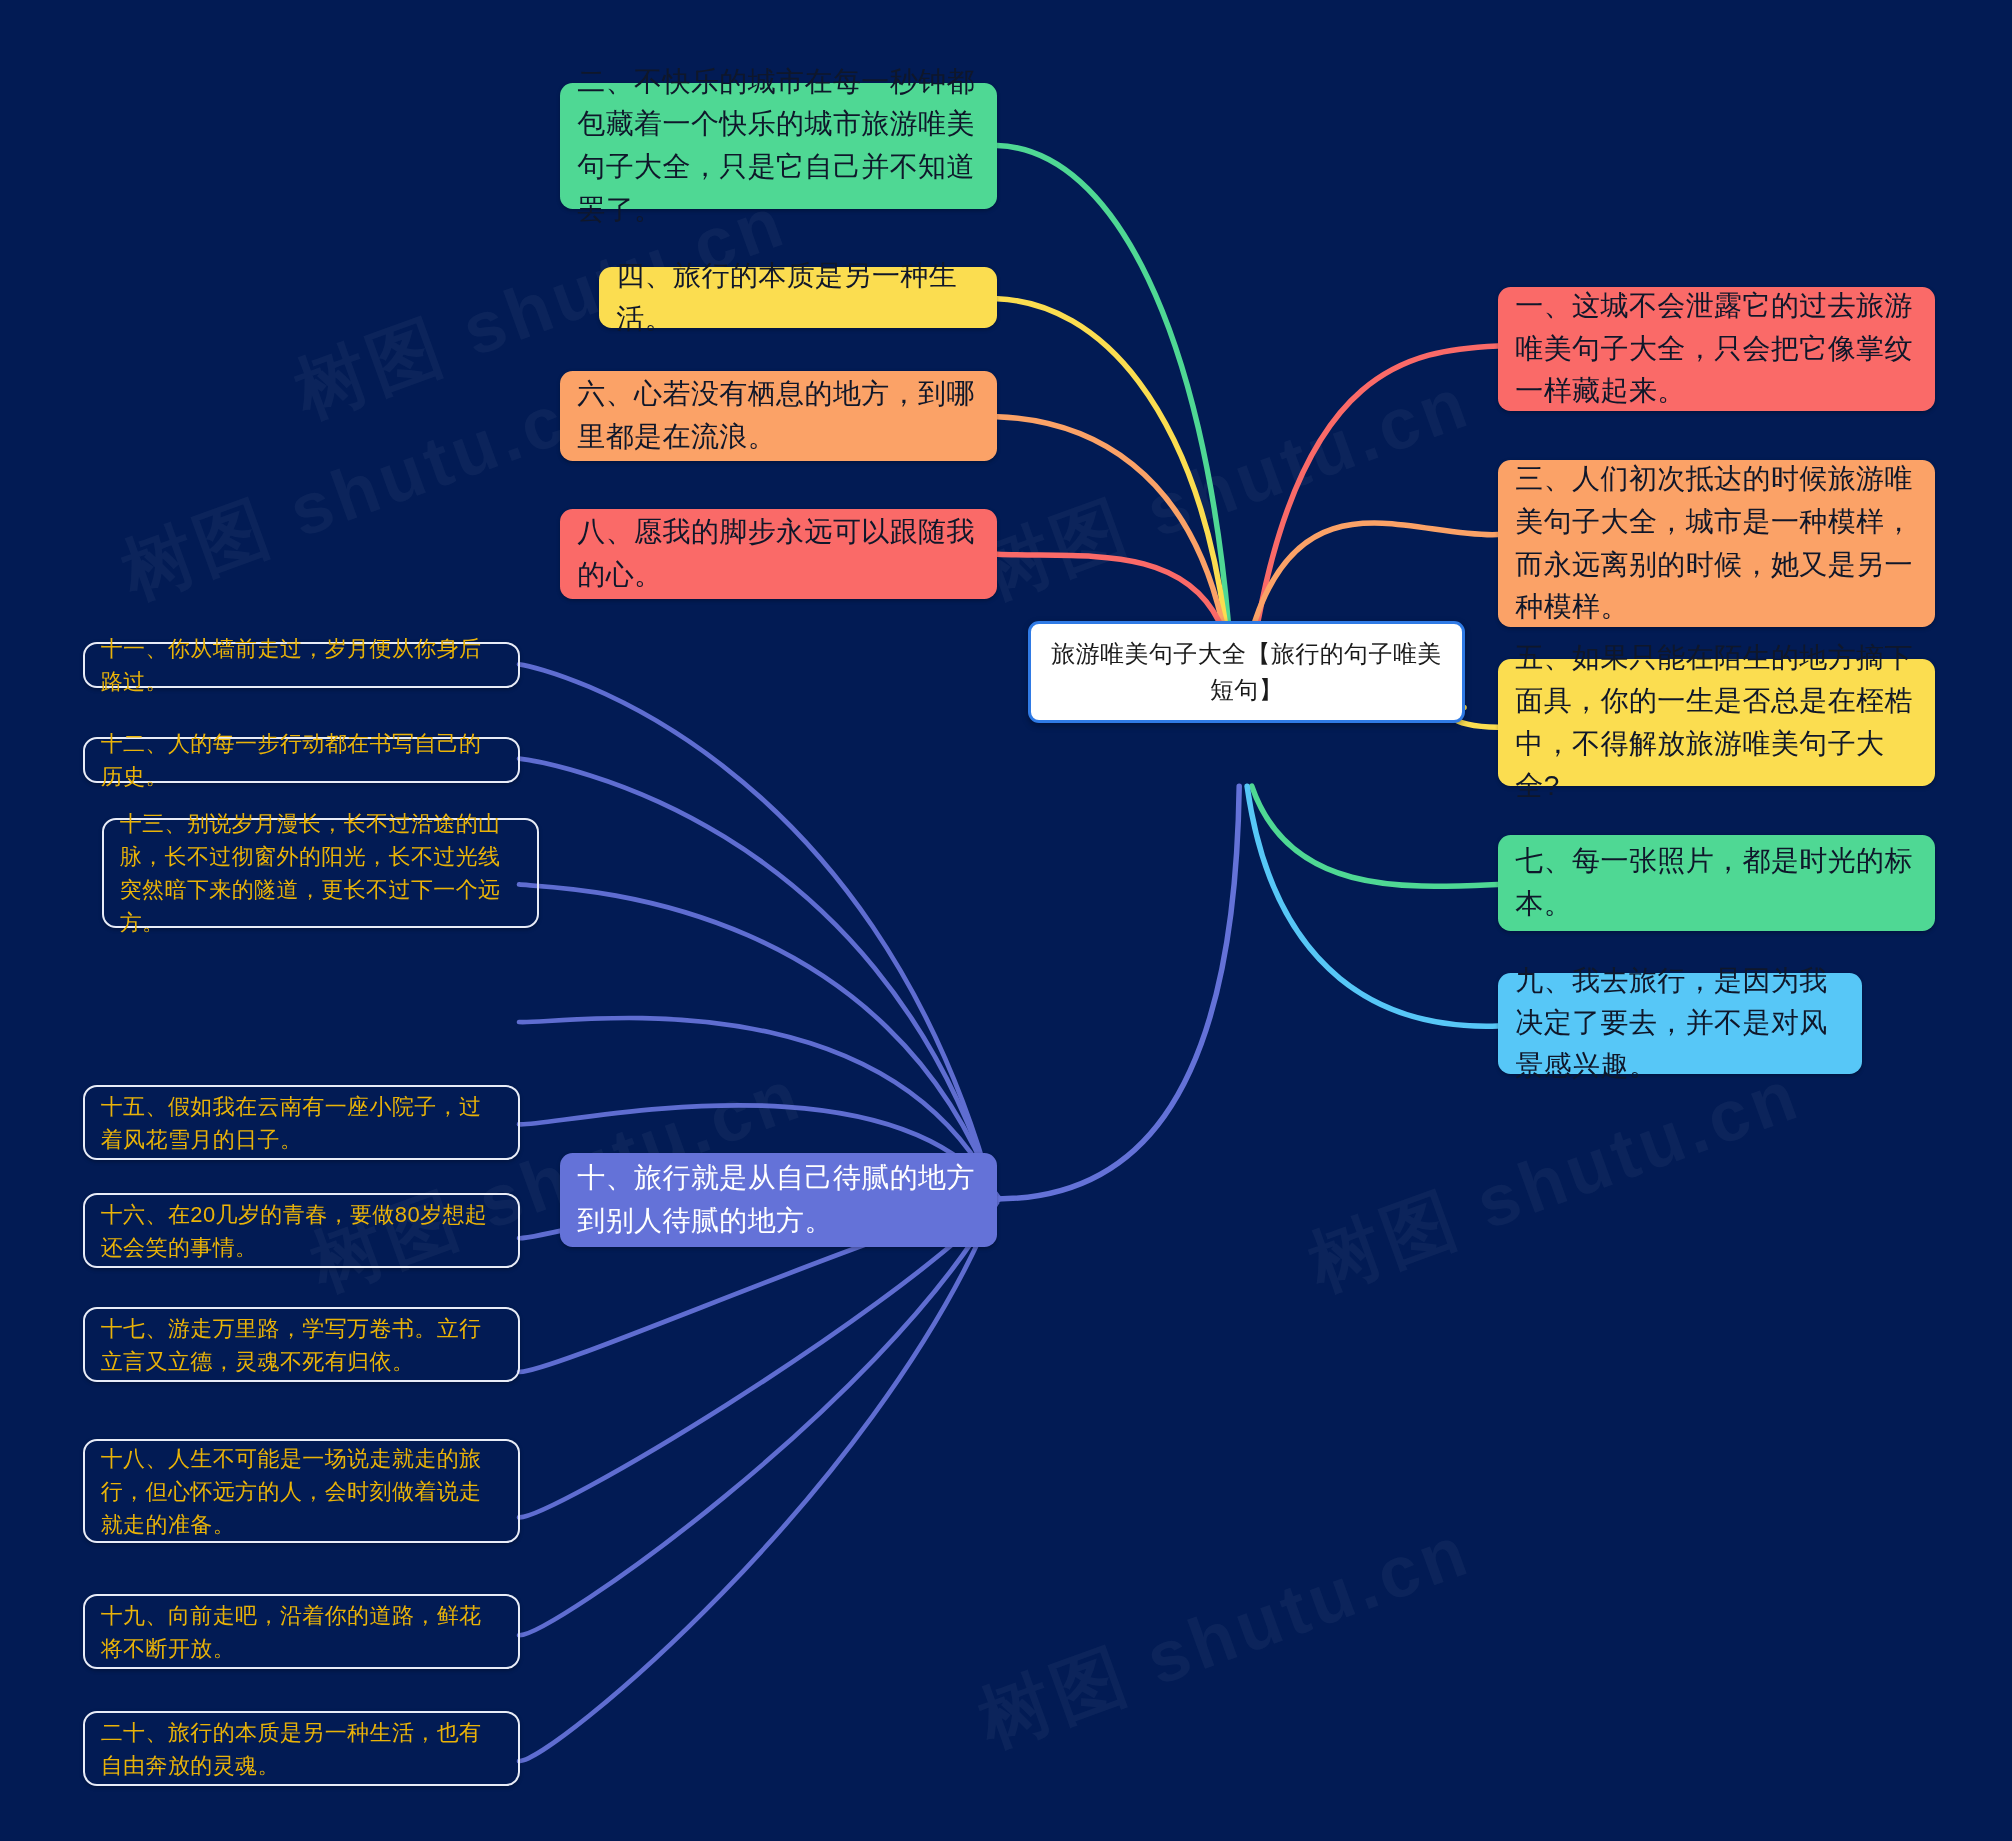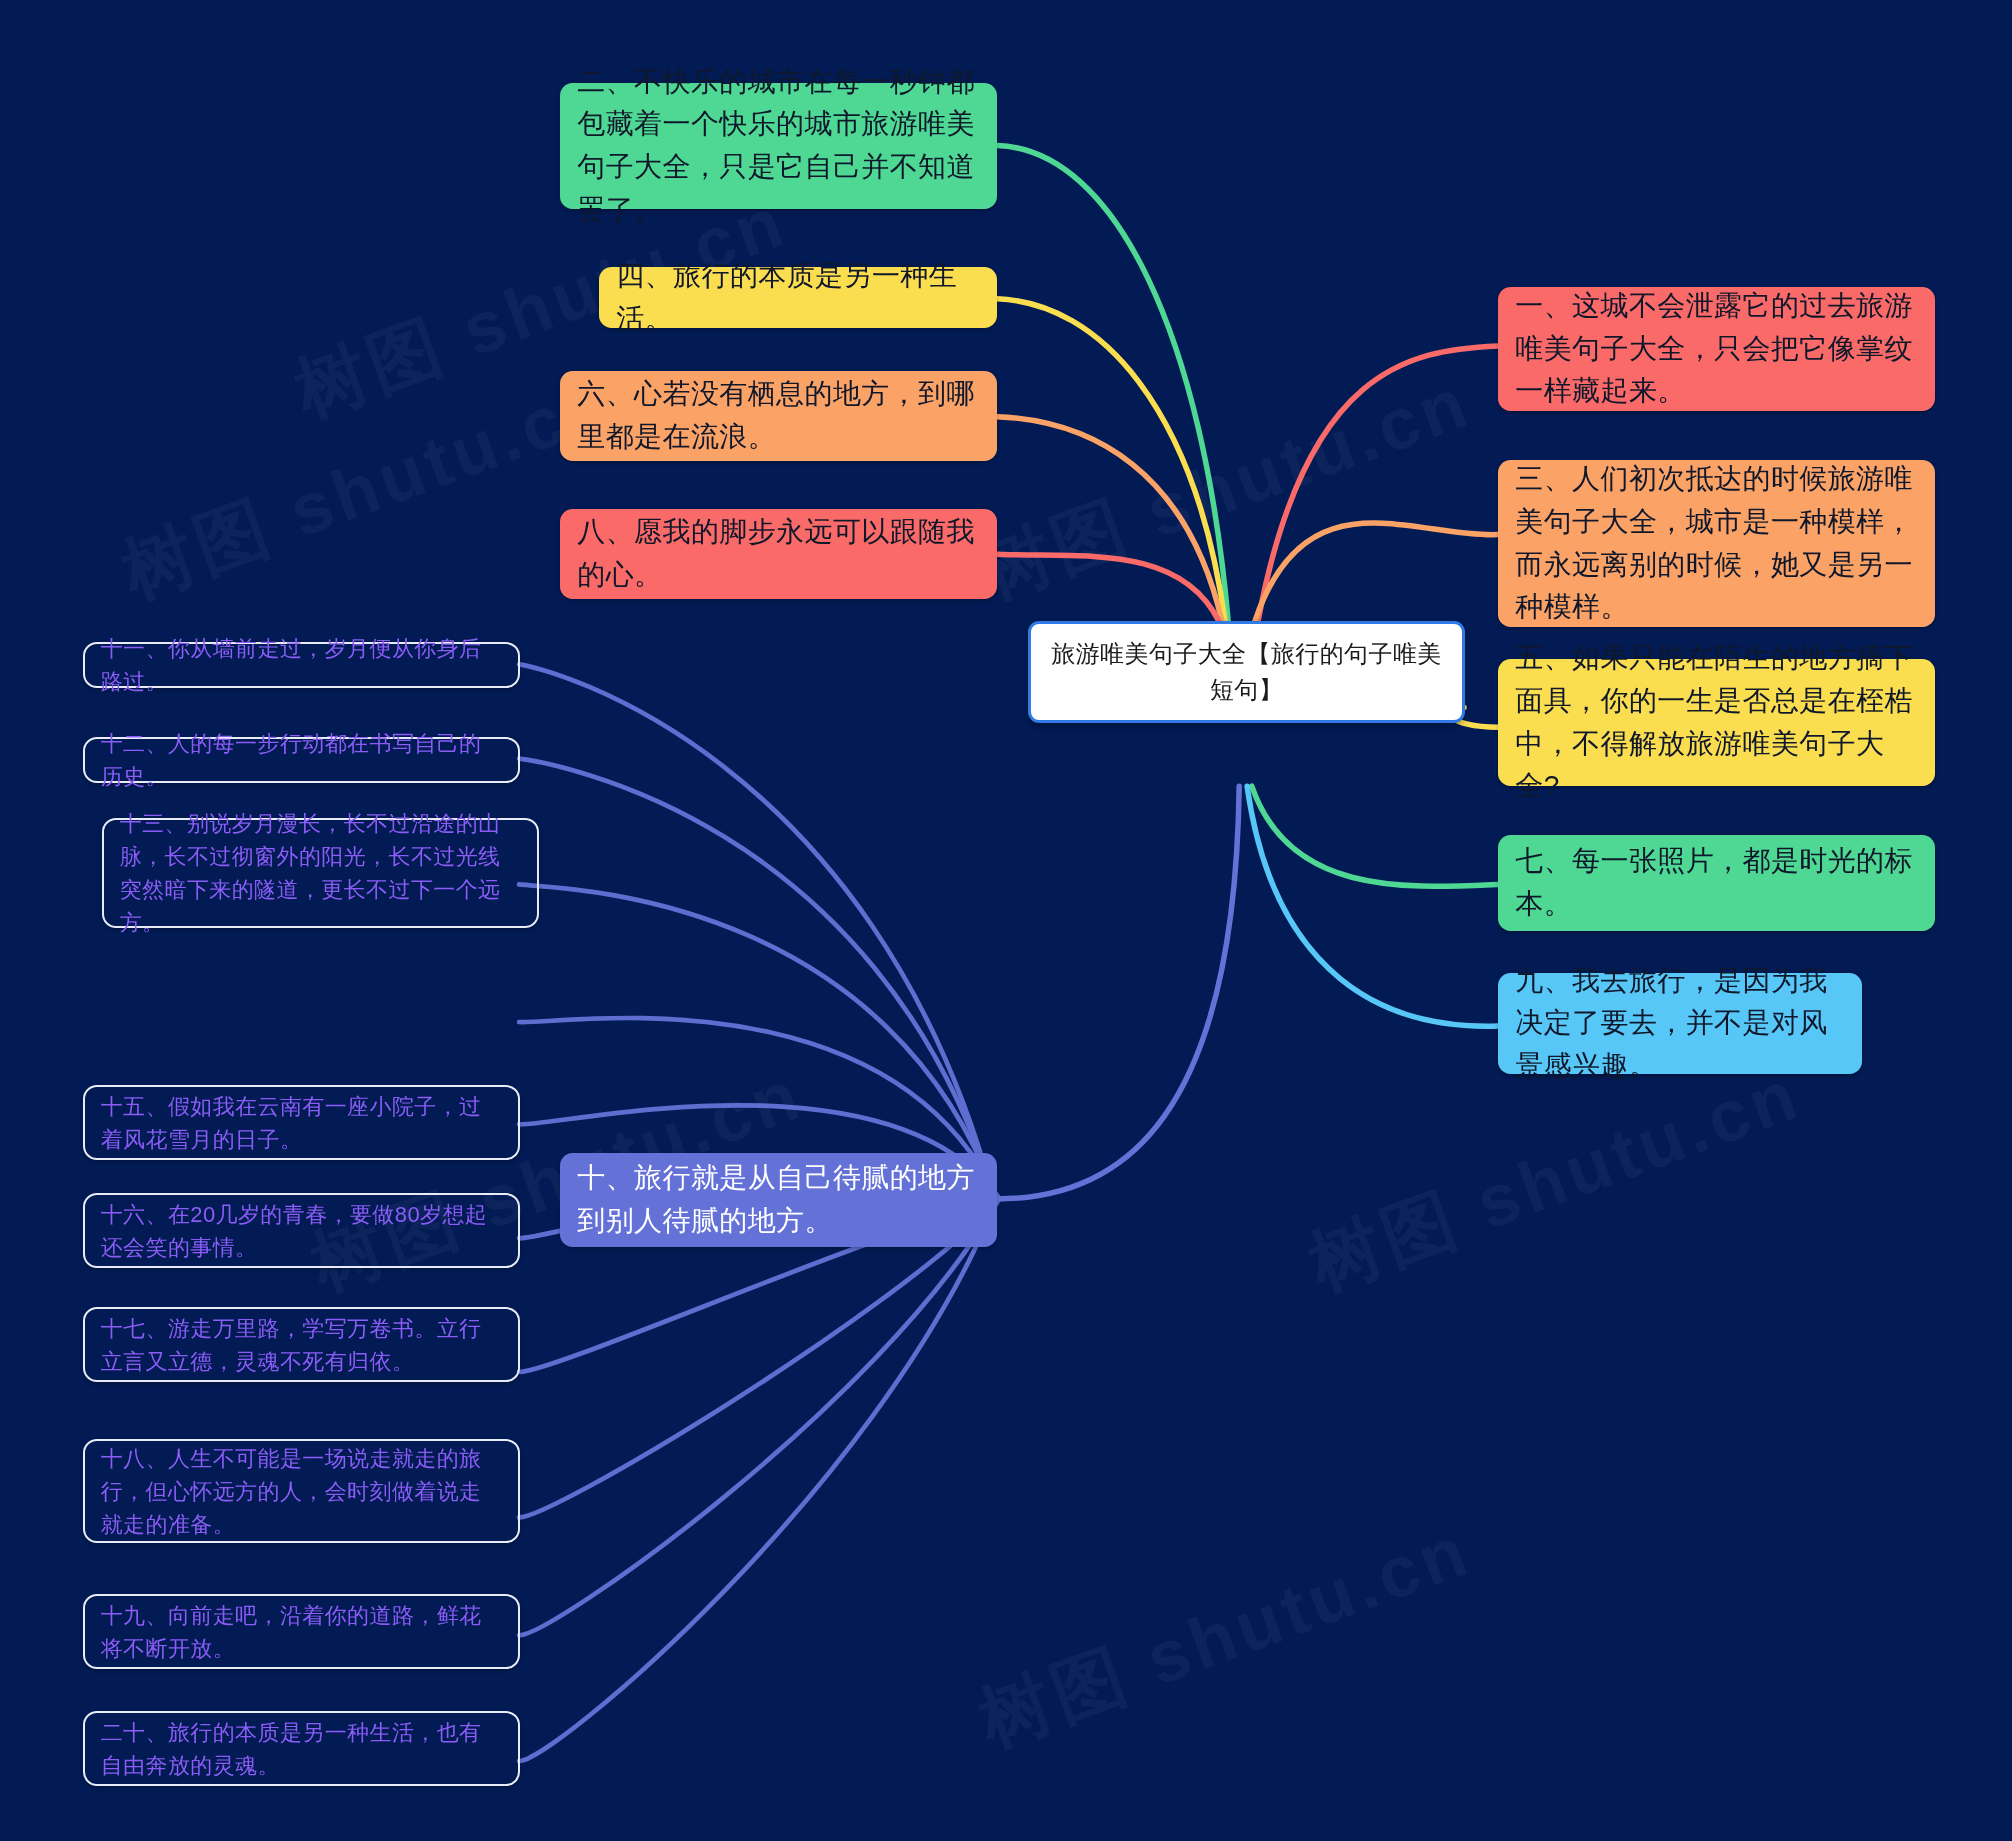--- a/index.html
+++ b/index.html
@@ -44,21 +44,21 @@
   .c-orange { background: #fba267; }
   .c-red    { background: #fa6a68; }
   .c-cyan   { background: #57c7f7; }
   .c-indigo { background: #6472d8; color: #ffffff; }
 
   
   .sub {
     background: transparent;
     border: 2.4px solid #e8ecf7;
     border-radius: 14px;
-    color: #8b5cf6;
+    color: #eab308;
     font-size: 22px;
     line-height: 1.5;
     padding: 11px 15.7px;
   }
 
   
   .wm {
     position: absolute;
     color: rgba(255,255,255,.045);
     font-size: 72px;

